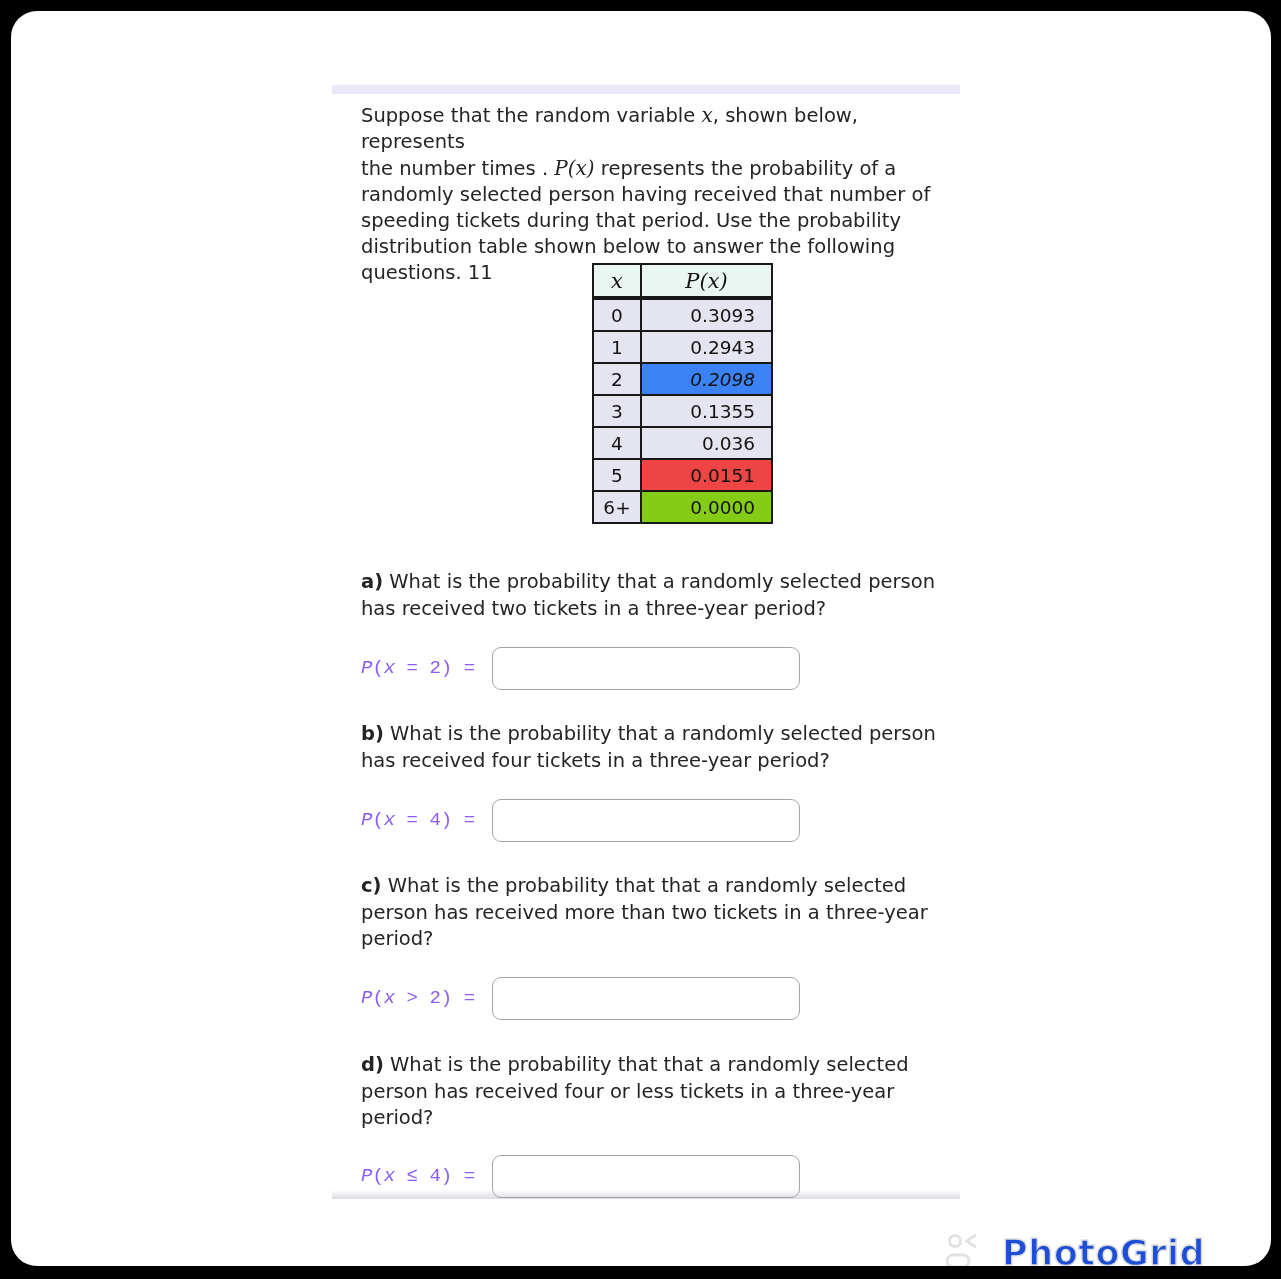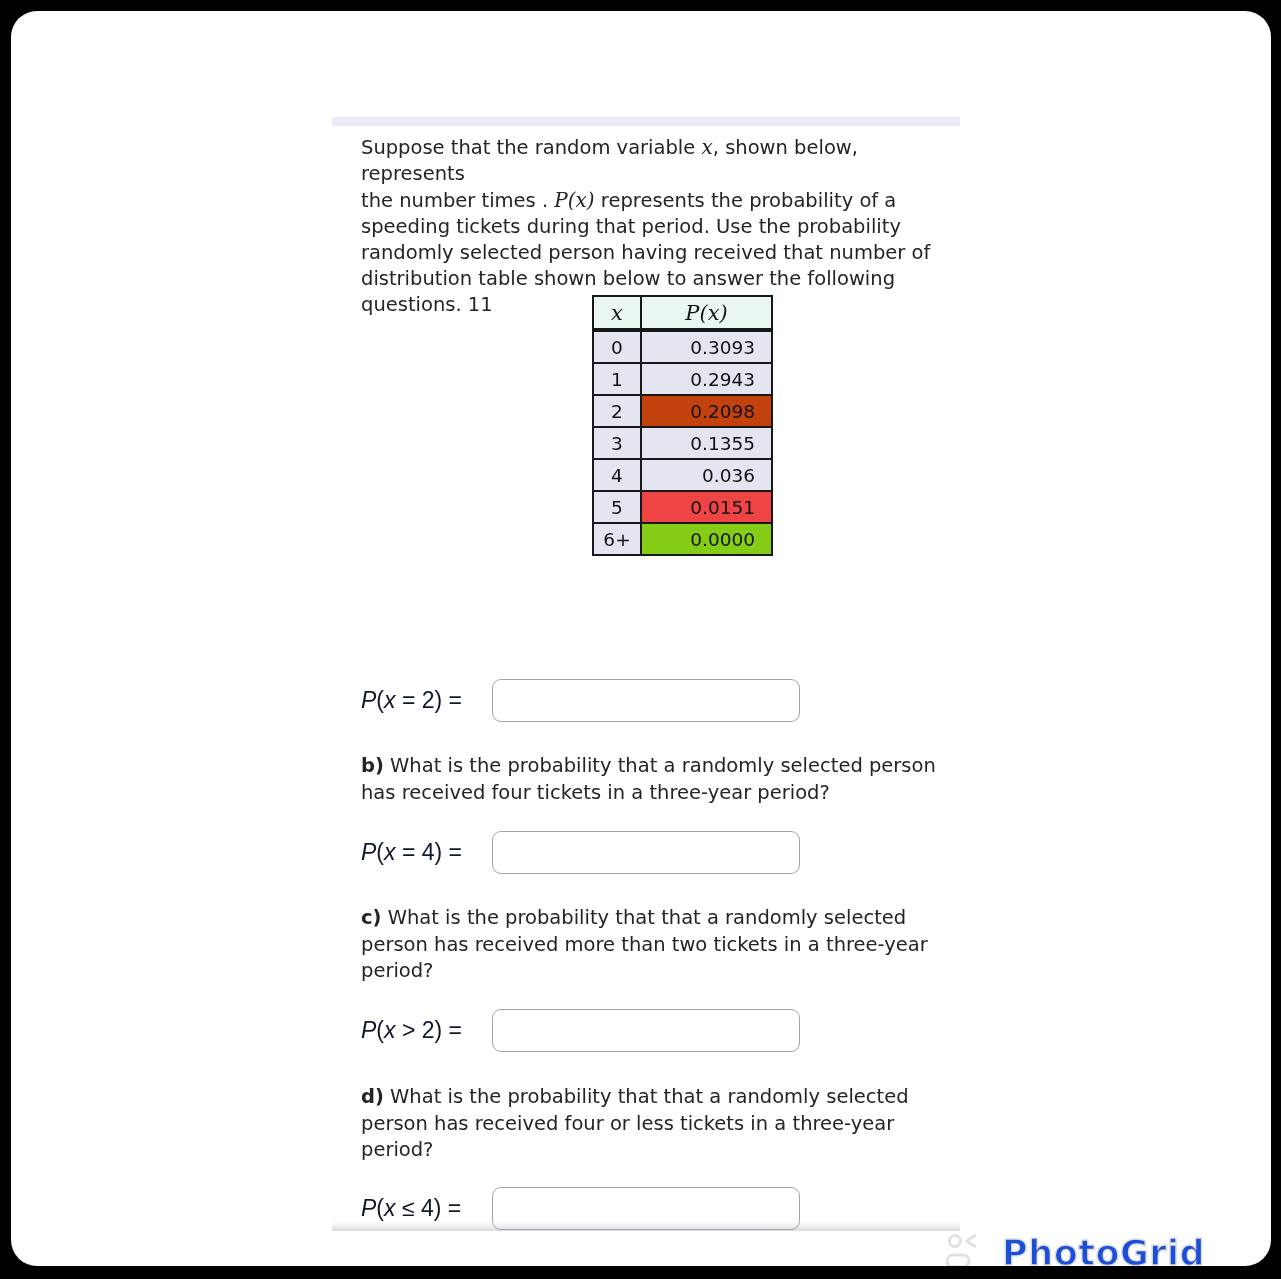--- a/index.html
+++ b/index.html
@@ -17,21 +17,20 @@
     background: #fff;
     border-radius: 26px;
     overflow: hidden;
   }
   .shot {
     position: absolute;
     left: 321px; top: 74px;
     width: 628px; height: 1114px;
     overflow: hidden;
     background: #fff;
-    margin-top: 32px;
   }
   .shot::after {
     content: "";
     position: absolute;
     left: 0; right: 0; bottom: 0;
     height: 9px;
     background: linear-gradient(to top, rgba(160,160,175,0.38), rgba(160,160,175,0));
     pointer-events: none;
   }
   .topstrip {
@@ -97,23 +96,23 @@
     display: flex;
     align-items: center;
   }
   .ra { top: 561px; }
   .rb { top: 713px; }
   .rc { top: 891px; }
   .rd { top: 1069px; }
   .eqlabel {
     display: inline-block;
     width: 131px;
-    font-family: Liberation Sans, sans-serif;
-    font-size: 23px;
-    color: #0f172a;
+    font-family: Liberation Mono, monospace;
+    font-size: 19px;
+    color: #8b5cf6;
     white-space: nowrap;
   }
   .eqlabel i { font-style: italic; }
   input.ans {
     width: 308px; height: 43px;
     box-sizing: border-box;
     border: 1.5px solid #a5a5a5;
     border-radius: 9px;
     background: #fff;
     outline: none;
@@ -141,63 +140,67 @@
 
 <div class="card">
 
   <div class="shot">
 
     <div class="topstrip" style="background: rgb(233, 233, 247);"></div>
 
     <div class="intro">
       <div><span>Suppose that the random variable </span><span class="mser">x</span><span>, shown below, represents</span></div>
       <div><span>the number times . </span><span class="mser">P(x)</span><span> represents the probability of a</span></div>
+      <div>randomly selected person having received that number of</div>
       <div>speeding tickets during that period. Use the probability</div>
-      <div>randomly selected person having received that number of</div>
       <div>distribution table shown below to answer the following</div>
       <div>questions. 11</div>
     </div>
 
     <table class="dist">
       <tbody>
           <tr>
         <th class="cx hdr" style="background: rgb(233, 246, 242);">x</th>
         <th class="cp hdr" style="background: rgb(233, 246, 242);">P(x)</th>
       </tr>
       <tr>
         <td class="xc" style="background: rgb(229, 229, 241);">0</td>
         <td class="pv" style="background: rgb(229, 229, 241);">0.3093</td>
       </tr>
       <tr>
         <td class="xc" style="background: rgb(229, 229, 241);">1</td>
         <td class="pv" style="background: rgb(229, 229, 241);">0.2943</td>
       </tr>
       <tr>
         <td class="xc" style="background: rgb(229, 229, 241);">2</td>
-        <td class="pv" style="background: #c2410c;">0.2098</td>
+        <td class="pv" style="background: #3b82f6; font-style: italic;">0.2098</td>
       </tr>
       <tr>
         <td class="xc" style="background: rgb(229, 229, 241);">3</td>
         <td class="pv" style="background: rgb(229, 229, 241); padding-left: 36px;">0.1355</td>
       </tr>
       <tr>
         <td class="xc" style="background: rgb(229, 229, 241);">4</td>
         <td class="pv" style="background: rgb(229, 229, 241);">0.036</td>
       </tr>
       <tr>
         <td class="xc" style="background: rgb(229, 229, 241);">5</td>
         <td class="pv" style="background: #ef4444;">0.0151</td>
       </tr>
       <tr>
         <td class="xc" style="background: rgb(229, 229, 241);">6+</td>
         <td class="pv" style="background: #84cc16; text-align: right;">0.0000</td>
       </tr>
     </tbody>
       </table>
 
+    <div class="qblock qa">
+      <div><b>a)</b><span> What is the probability that a randomly selected person</span></div>
+      <div>has received two tickets in a three-year period?</div>
+    </div>
     <div class="eqrow ra">
       <span class="eqlabel"><i>P</i><span>(</span><i>x</i><span> = 2) =</span></span>
       <input class="ans" type="text" value="" style="">
     </div>
 
     <div class="qblock qb">
       <div><b>b)</b><span> What is the probability that a randomly selected person</span></div>
       <div>has received four tickets in a three-year period?</div>
     </div>
     <div class="eqrow rb">

